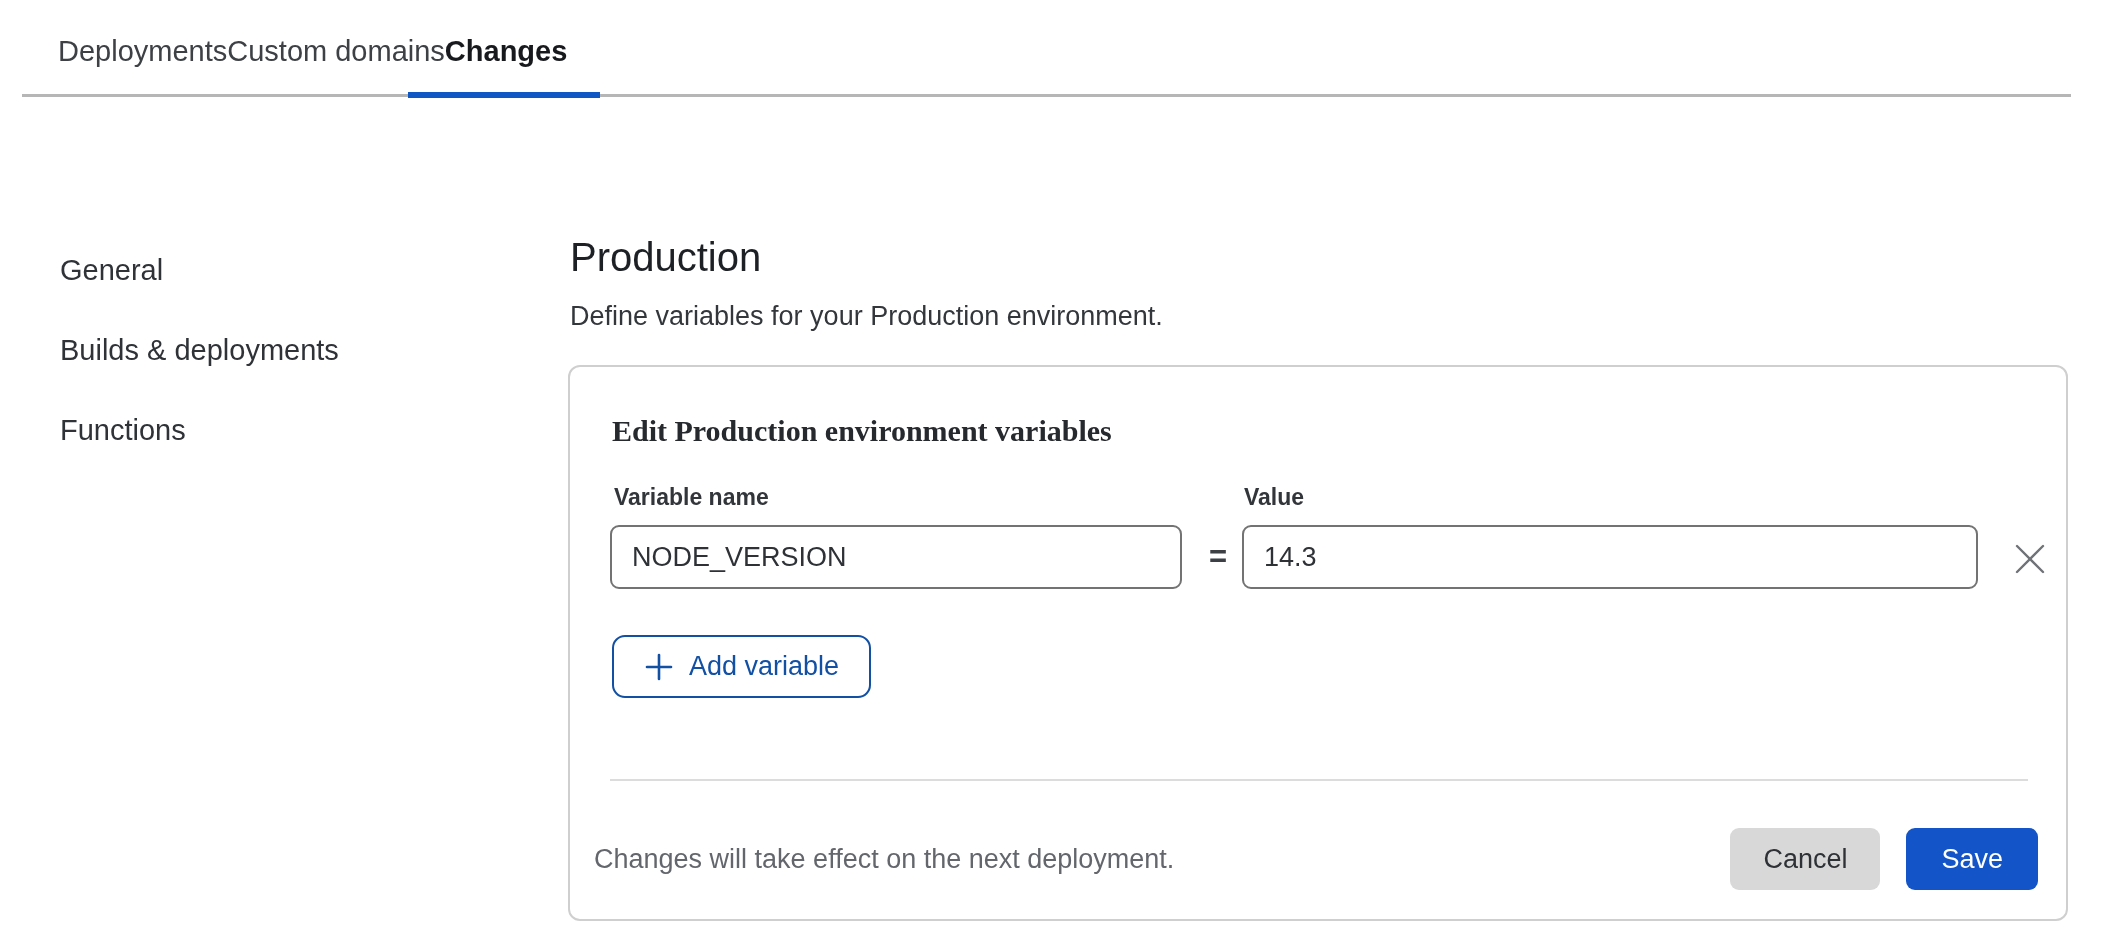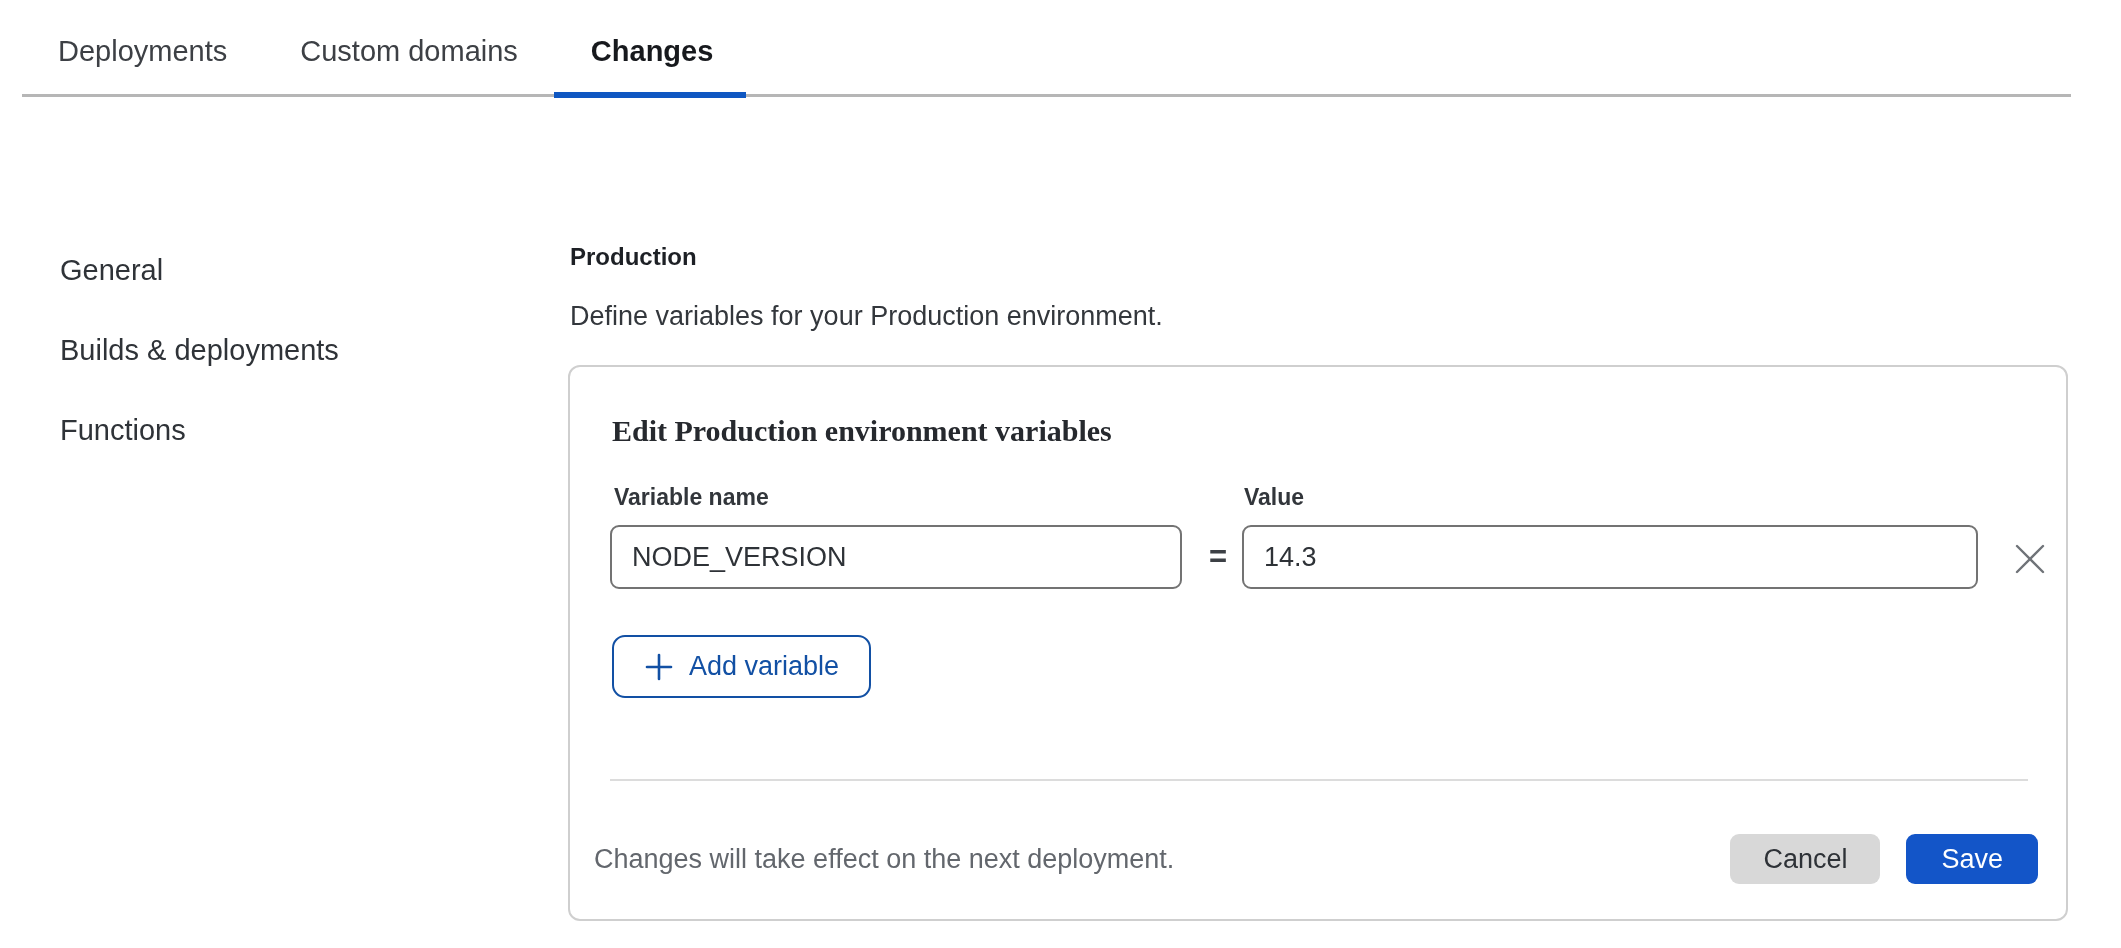--- a/index.html
+++ b/index.html
@@ -8,38 +8,38 @@
     --inner_divider:#dcdcdc; --input_border:#737373; --text_dark:#1d2025;
     --text_body:#33373c; --text_muted:#63676d; --active_bg:#f1f1f1;
   }
   *{margin:0;padding:0;box-sizing:border-box;}
   html,body{width:2121px;height:948px;background:#fff;overflow:hidden;
     font-family:"Liberation Sans","DejaVu Sans",sans-serif;color:var(--text_body);}
   .page{position:relative;width:2121px;height:948px;}
 
   
   .tabbar{position:absolute;left:22px;top:0;width:2049px;height:97px;
-    border-bottom:3px solid var(--divider);display:flex;gap:73px;
+    border-bottom:3px solid var(--divider);display:flex;
     padding-left:36px;align-items:stretch;}
   .tab{display:flex;align-items:center;font-size:29px;color:#3d4045;
     position:relative;cursor:pointer;padding-top:8px;}
   .tab.active{color:#17191d;font-weight:700;}
   .tab.active::after{content:"";position:absolute;left:-37px;right:-33px;
     bottom:-4px;height:6px;background:var(--accent);}
 
   
   .sidebar{position:absolute;left:20px;top:230px;width:514px;text-align:right;}
   .side-item{height:80px;display:flex;align-items:center;padding-left:40px;
     font-size:29px;color:#2f3338;cursor:pointer;}
   .side-item.active{background:var(--active_bg);border-left:6px solid var(--accent);
     padding-left:34px;font-weight:700;color:#212429;}
 
   
-  .heading{position:absolute;left:570px;top:241px;font-size:24px;line-height:32px;
-    font-weight:700;color:var(--text_dark);}
+  .heading{position:absolute;left:570px;top:241px;font-size:40px;line-height:32px;
+    font-weight:400;color:var(--text_dark);}
   .subtitle{position:absolute;left:570px;top:301px;font-size:27px;line-height:30px;
     color:var(--text_body);}
 
   .card{position:absolute;left:568px;top:365px;width:1500px;height:556px;
     background:#fff;border:2px solid var(--card_border);border-radius:12px;}
   .card-title{position:absolute;left:42px;top:48px;font-size:30px;line-height:32px;
     font-weight:700;color:#26292e;font-family:Liberation Serif, serif;}
   .field-label{position:absolute;top:118px;font-size:23px;line-height:25px;
     font-weight:700;color:#32363b;}
   .label-name{left:44px;}
@@ -57,21 +57,21 @@
     justify-content:center;}
   .add-btn{position:absolute;left:42px;top:268px;height:63px;display:inline-flex;
     align-items:center;gap:15px;padding:0 30px;background:#fff;
     border:2px solid var(--add_blue);border-radius:13px;color:var(--add_blue);
     font-size:27px;cursor:pointer;font-family:"Liberation Sans","DejaVu Sans",sans-serif;}
   .card-divider{position:absolute;left:40px;right:38px;top:412px;height:2px;
     background:var(--inner_divider);}
   .card-footer{position:absolute;left:24px;right:28px;top:460px;height:64px;
     display:flex;align-items:center;}
   .footer-note{flex:1;font-size:27px;color:var(--text_muted);}
-  .btn{height:50px;border:none;border-radius:9px;font-size:27px;cursor:pointer;
+  .btn{height:62px;border:none;border-radius:9px;font-size:27px;cursor:pointer;
     display:inline-flex;align-items:center;justify-content:center;
     font-family:"Liberation Sans","DejaVu Sans",sans-serif;}
   .btn-cancel{background:var(--cancel_bg);color:#2e3237;padding:0 33px;}
   .btn-save{background:var(--save_bg);color:#fff;padding:0 35px;margin-left:26px;}
 </style>
 </head>
 <body>
 
 <div class="page">
 

